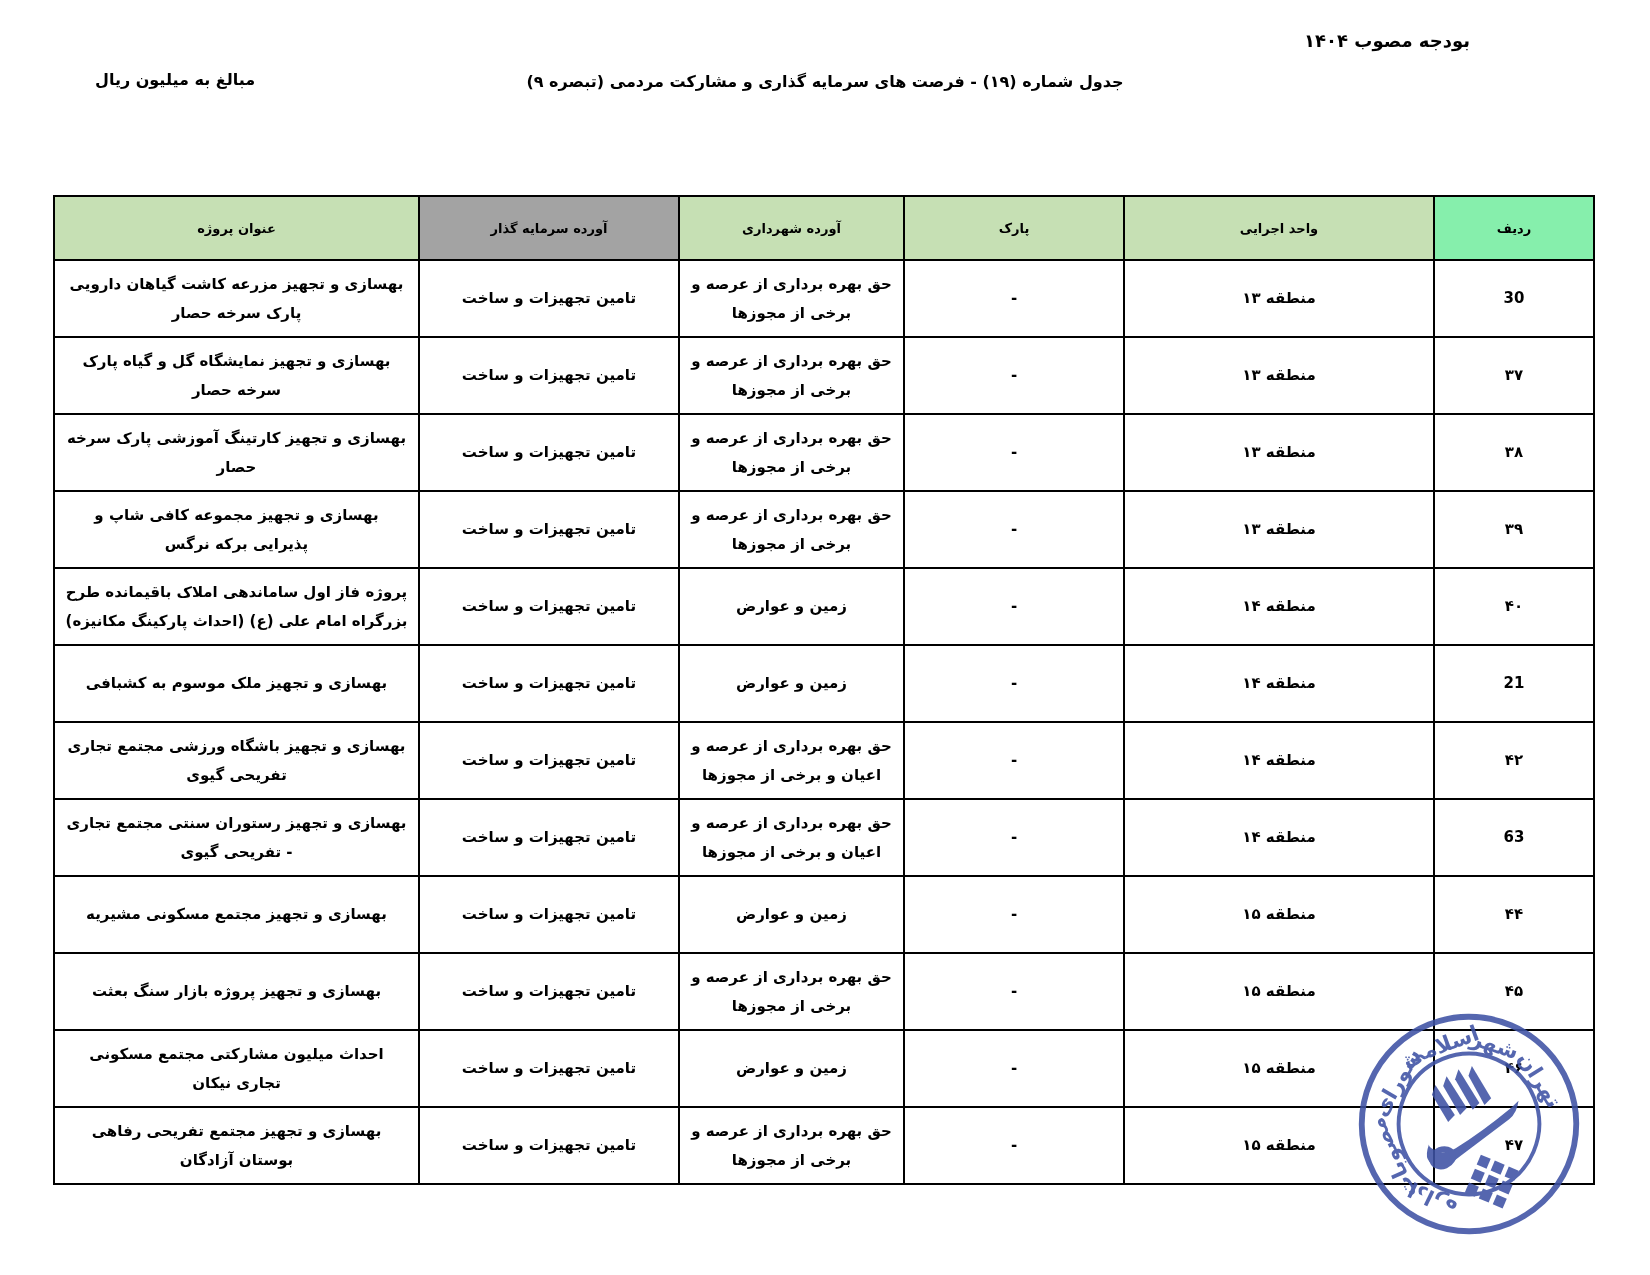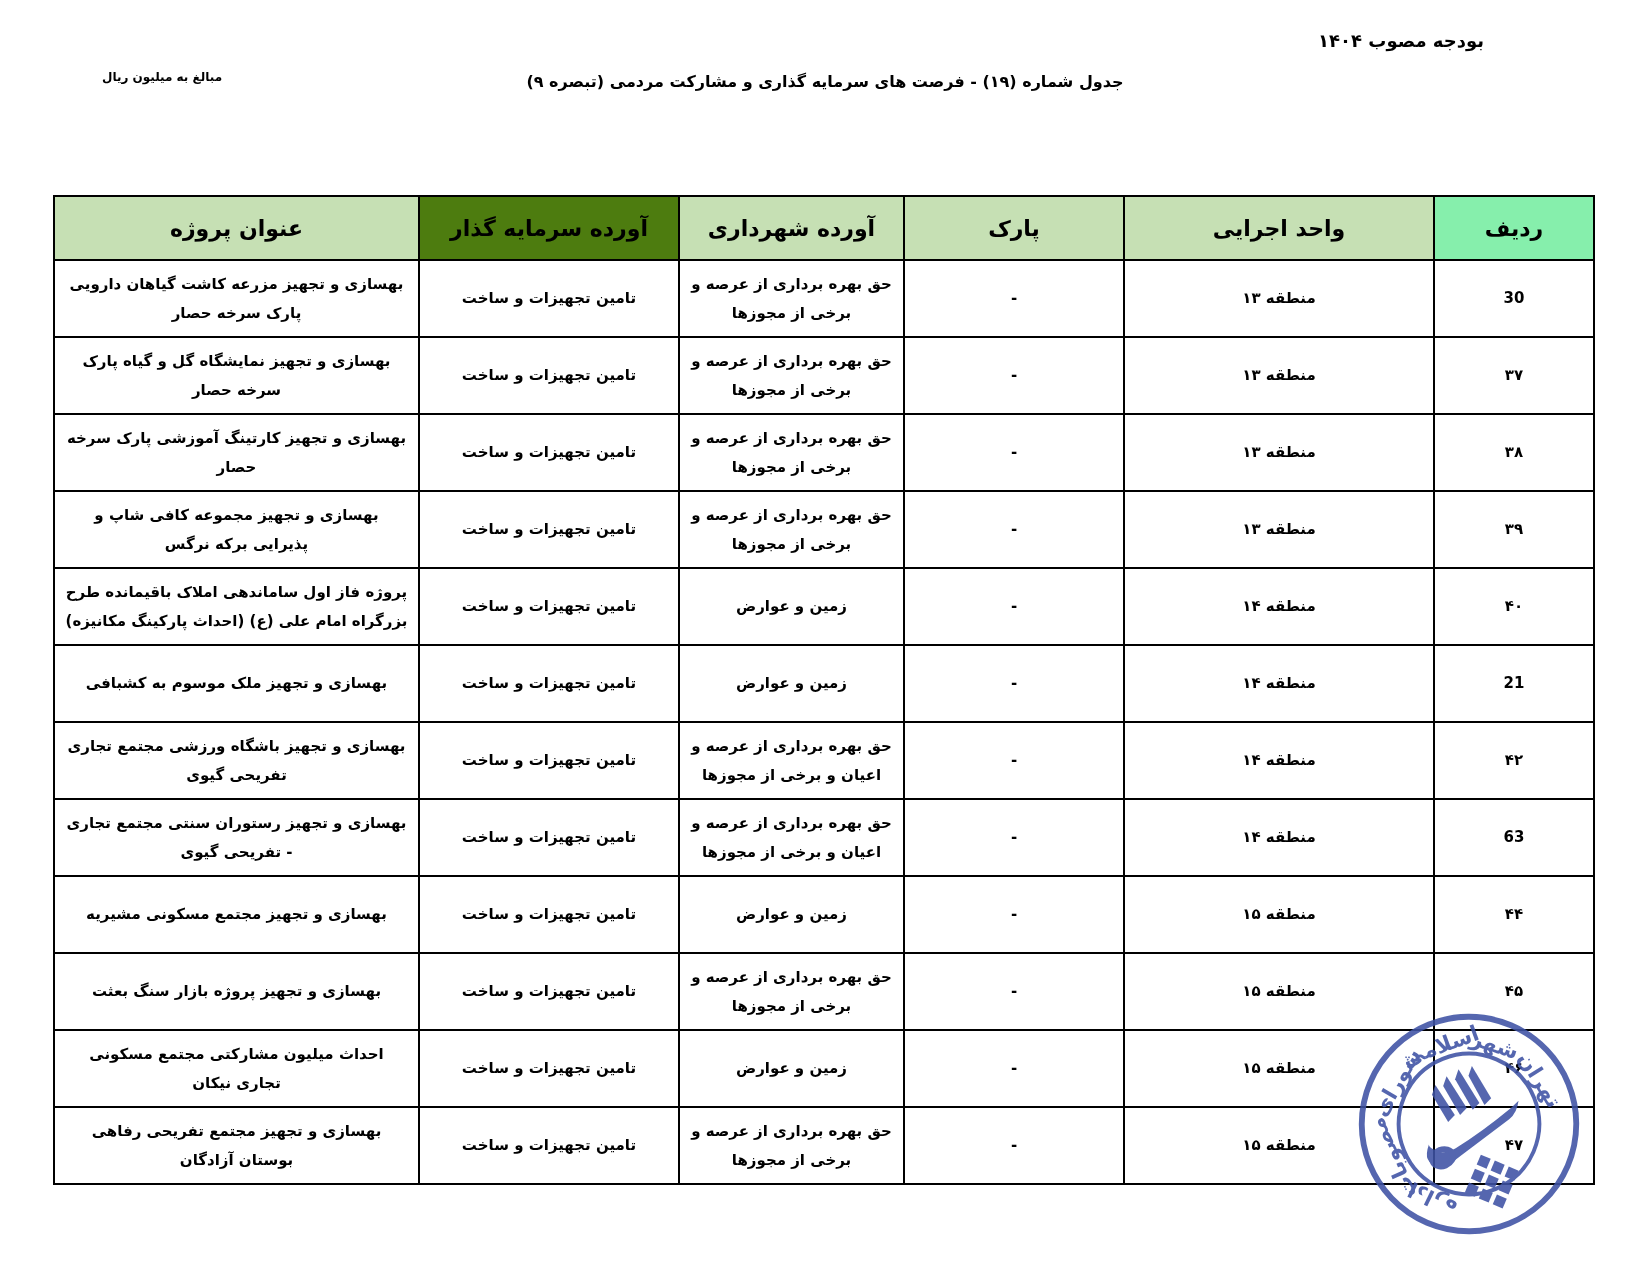--- a/index.html
+++ b/index.html
@@ -1,33 +1,33 @@
 <!DOCTYPE html>
 <html lang="fa" dir="rtl"><head>
 <meta charset="utf-8">
 <style>
   html,body{margin:0;padding:0;}
   body{
     width:1650px;height:1275px;position:relative;background:#ffffff;
     font-family:"DejaVu Sans",sans-serif;color:#000;overflow:hidden;direction:rtl;
   }
   .hdr-note{position:absolute;font-weight:bold;white-space:nowrap;}
-  .hdr-right{top:30px;right:166px;font-size:18px;}
+  .hdr-right{top:30px;right:180px;font-size:18px;}
   .hdr-title{top:32px;left:0;right:0;text-align:center;font-size:16px;margin-top:40px;}
-  .hdr-left{top:70px;left:95px;font-size:12px;margin-left:7px;}
+  .hdr-left{top:70px;left:95px;font-size:16px;}
   table.projects{
     position:absolute;top:195px;right:55px;width:1540px;
     border-collapse:collapse;table-layout:fixed;direction:rtl;
   }
   table.projects th,
   table.projects td{
     border:2px solid #000;text-align:center;vertical-align:middle;
     font-weight:bold;padding:2px 10px;word-wrap:break-word;
   }
-  table.projects th{height:58px;font-size:22px;}
+  table.projects th{height:58px;font-size:13px;}
   table.projects td{height:71px;font-size:15px;line-height:1.9;}
   .stamp{
     position:absolute;left:1352px;top:1004px;width:234px;height:240px;
     pointer-events:none;
   }
 </style>
 </head>
 <body>
 
 <div class="hdr-note hdr-right">بودجه مصوب ۱۴۰۴</div>
@@ -42,21 +42,21 @@
     <col style="width:225px">
     <col style="width:260px">
     <col style="width:365px">
   </colgroup>
   <thead>
     <tr style="background:#c6e0b4;">
       <th style="background:#86efac;">ردیف</th>
       <th style="background:#c6e0b4;">واحد اجرایی</th>
       <th style="background:#c6e0b4;">پارک</th>
       <th style="background:#c6e0b4;">آورده شهرداری</th>
-      <th style="background:#4d7c0f;margin-left:10px;">آورده  سرمایه گذار</th>
+      <th style="background:#a3a3a3;margin-left:10px;">آورده  سرمایه گذار</th>
       <th style="background:#c6e0b4;">عنوان پروژه</th>
     </tr>
   </thead>
   <tbody>
   <tr>
     <td>30</td>
     <td>منطقه ۱۳</td>
     <td>-</td>
     <td>حق بهره برداری از عرصه و برخی از مجوزها</td>
     <td>تامین تجهیزات و ساخت</td>

